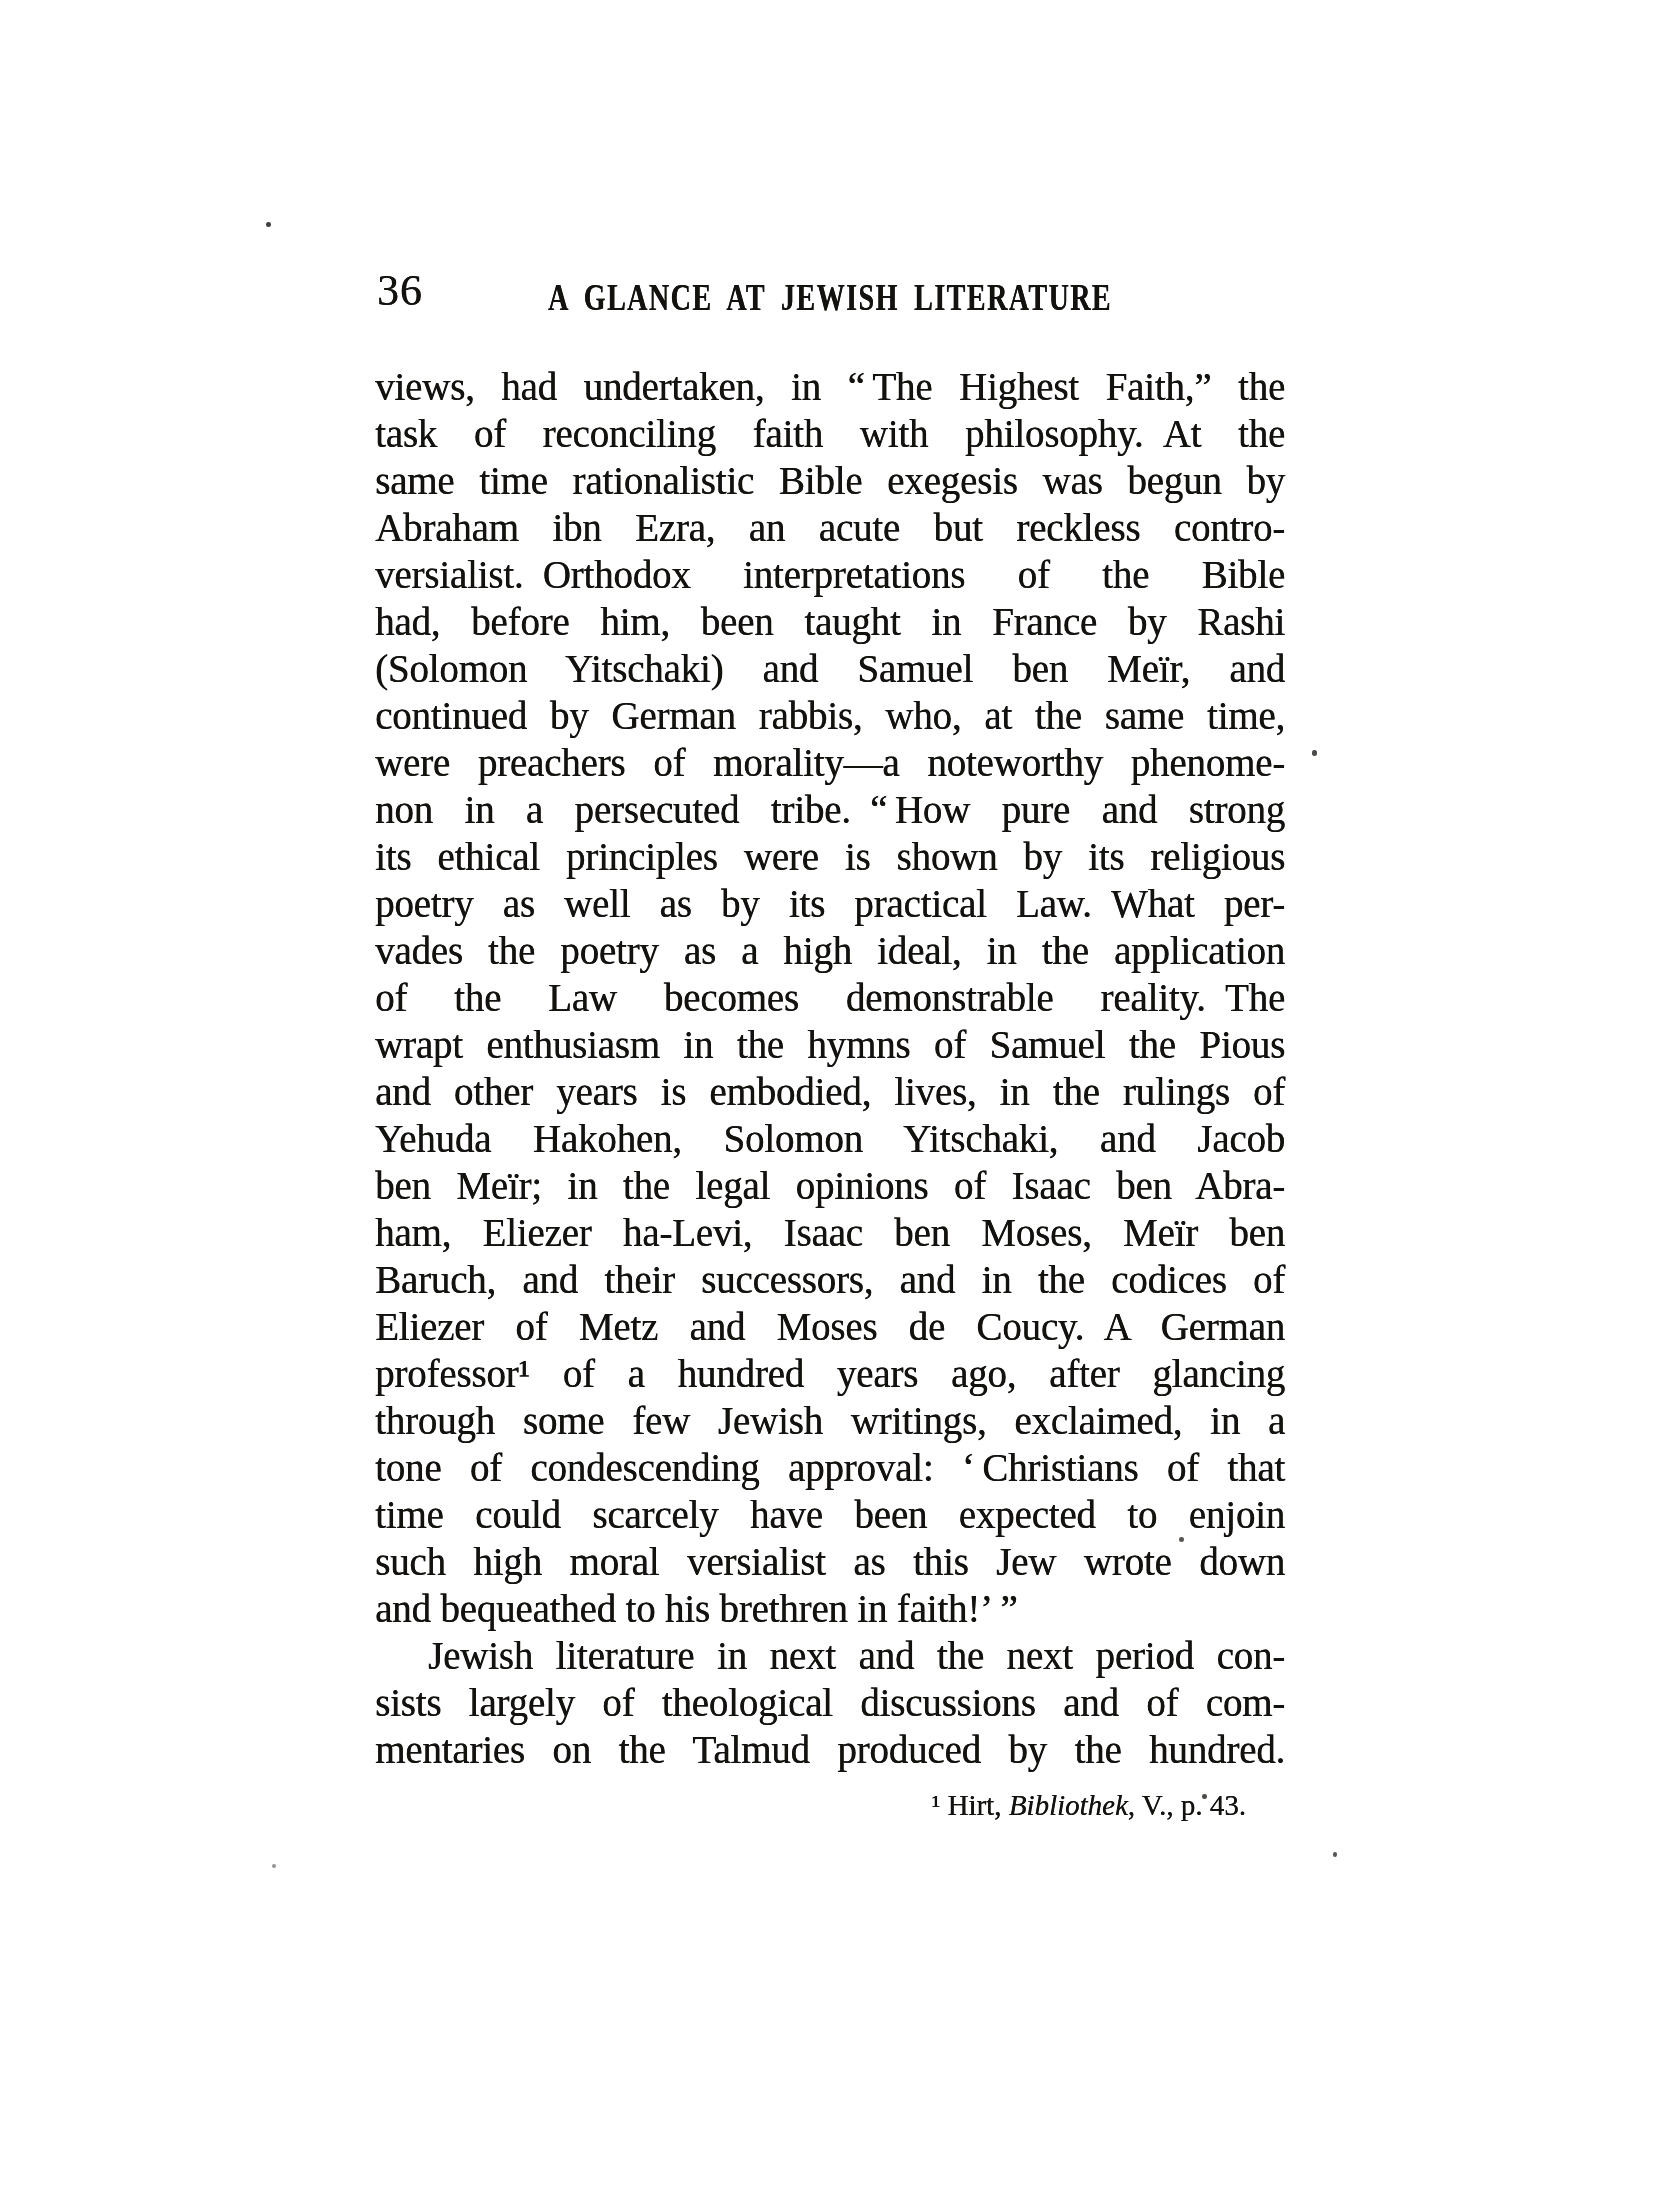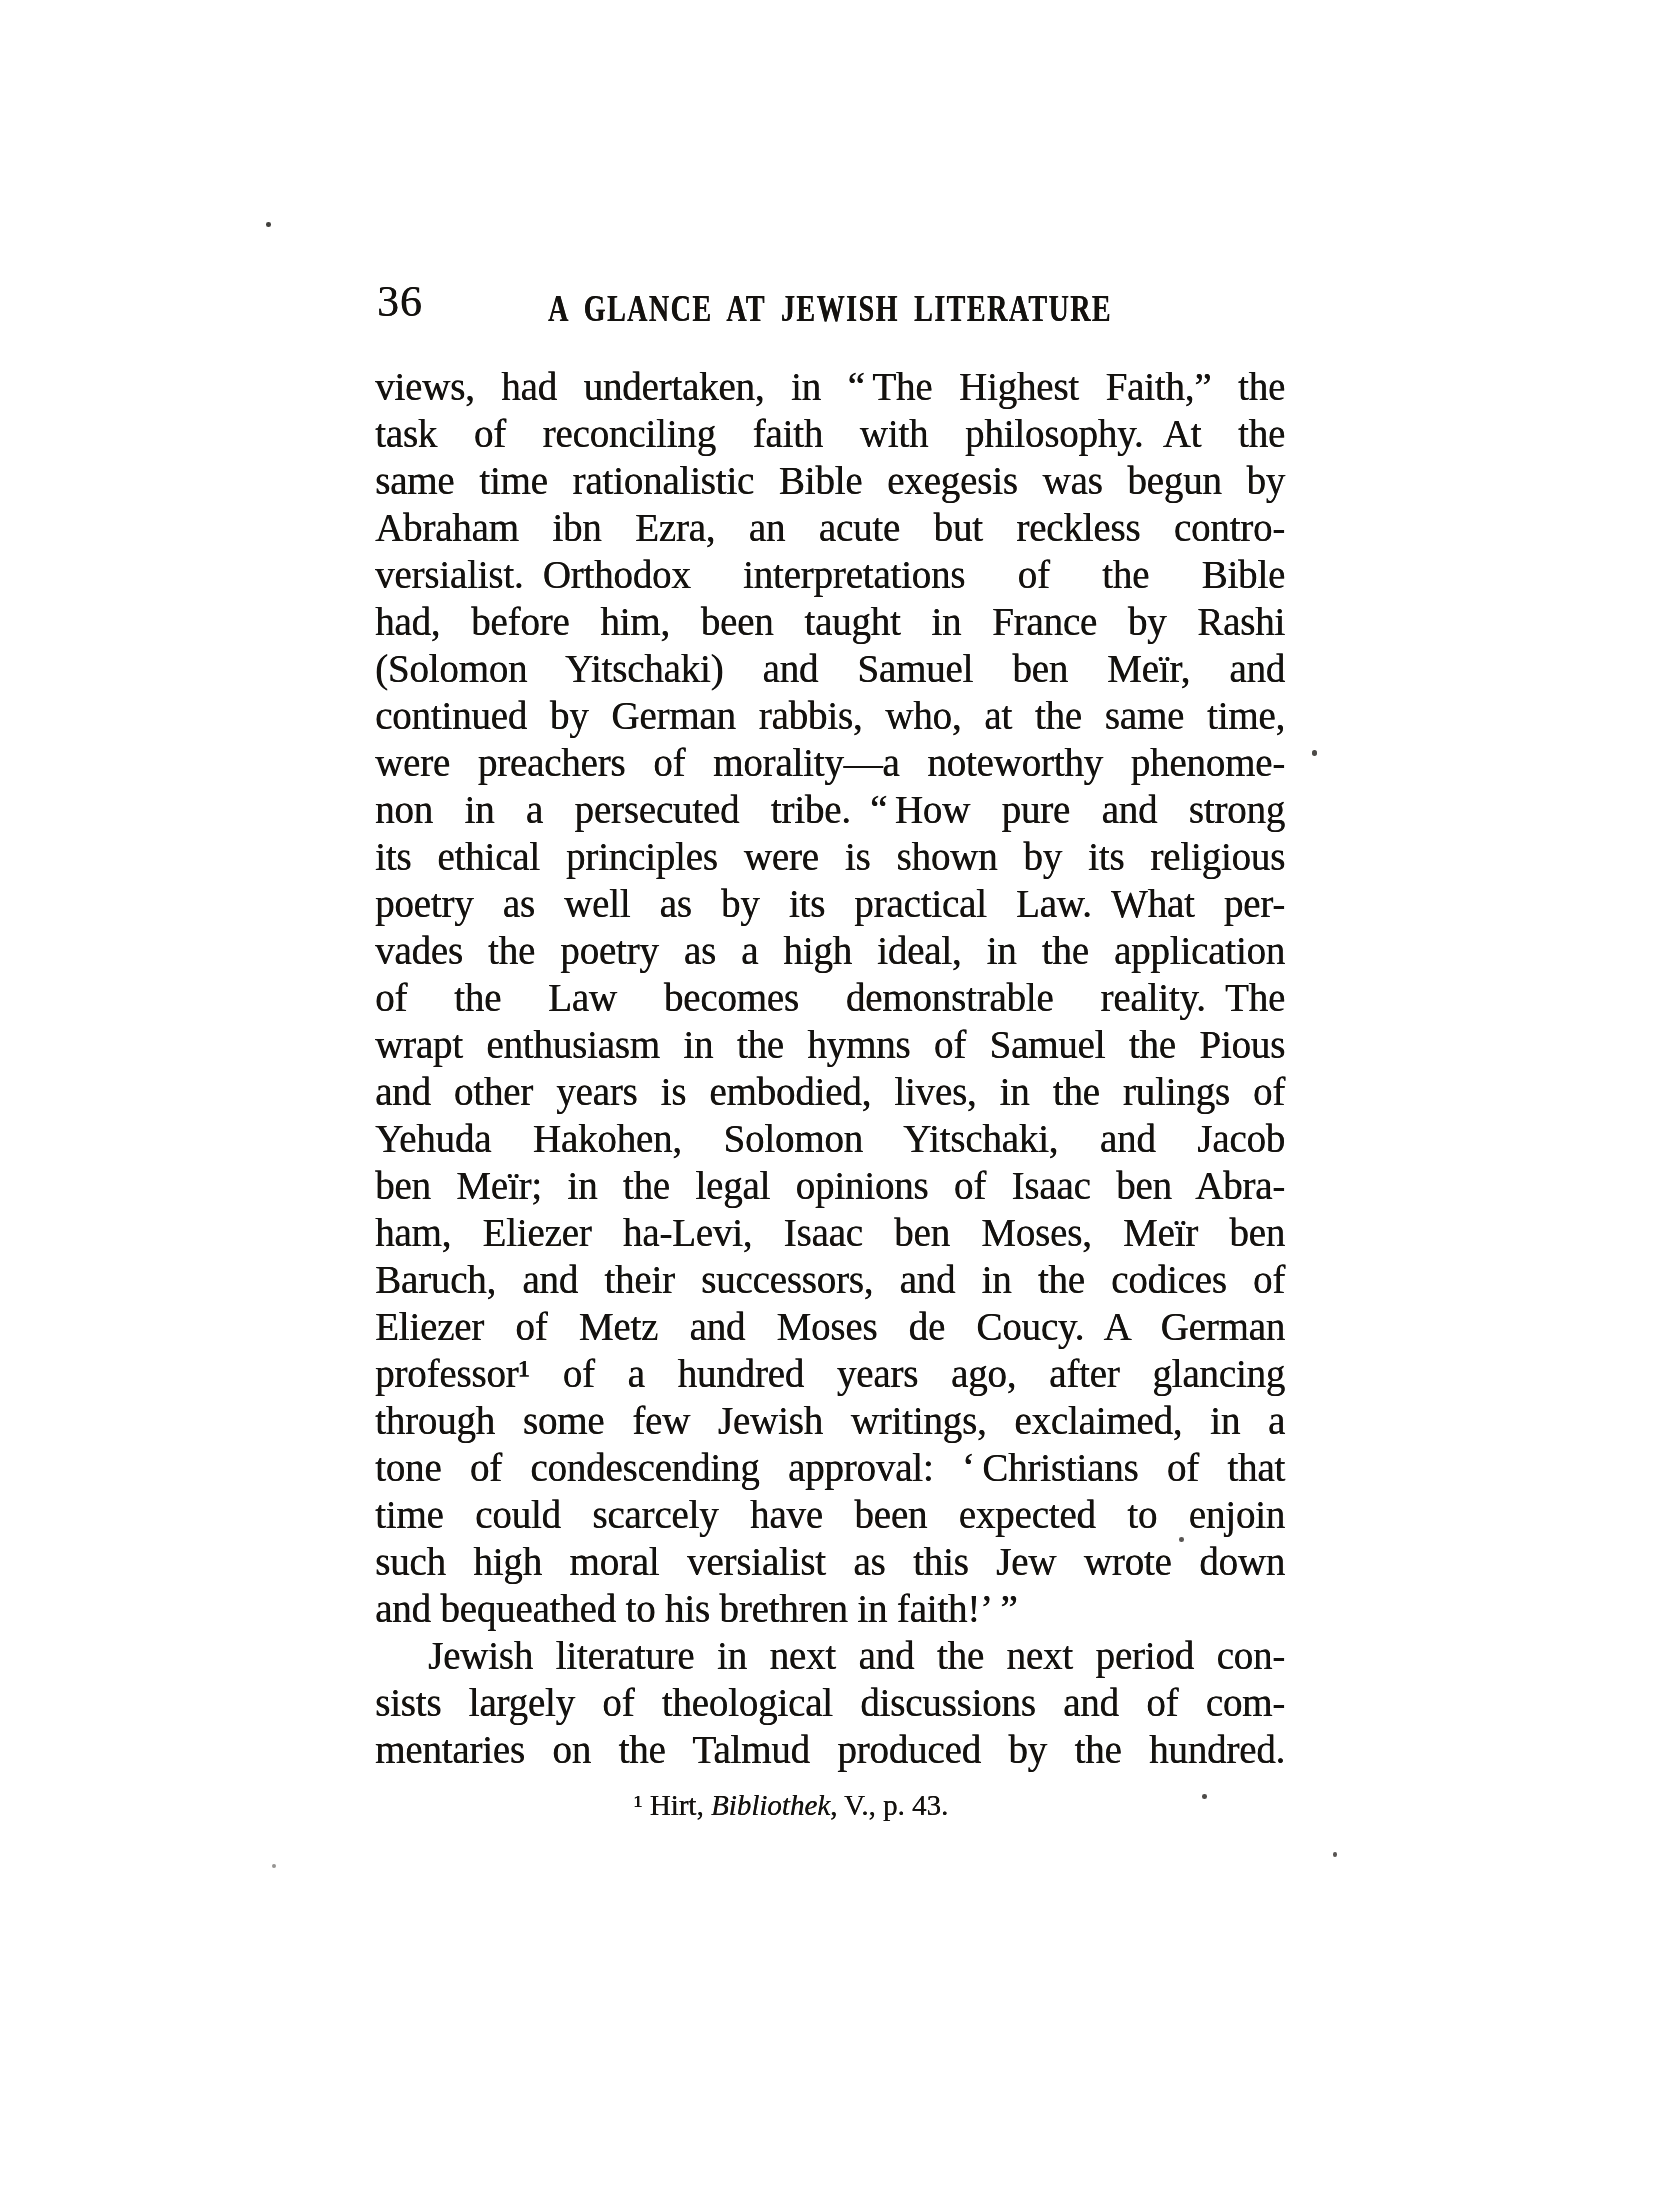--- a/index.html
+++ b/index.html
@@ -16,21 +16,21 @@
     width: 1657px;
     height: 2207px;
     background: var(--paper, #ffffff);
     color: var(--ink, #14120f);
     font-family: "Liberation Serif", "DejaVu Serif", serif;
   }
   
   .header-row {
     position: absolute;
     left: 375px;
-    top: 282px;
+    top: 271px;
     width: 910px;
     height: 55px;
   }
   .page-number {
     position: absolute;
     left: 1.9px;
     top: -3.8px;
     font-size: 44px;
     line-height: 47px;
     letter-spacing: 0.9px;
@@ -76,21 +76,21 @@
   }
   .line.indent {
     text-indent: 53px;
   }
   
   .footnote {
     position: absolute;
     left: 336px;  
     top: 1782px;
     width: 910px;
-    text-align: center;
+    text-align: right;
     font-size: 29px;
     line-height: 47px;
     text-shadow: 0.3px 0 currentColor;
   }
   .footnote .work { font-style: italic; }
   
   .speck {
     position: absolute;
     background: #2e2b28;
     border-radius: 50%;

